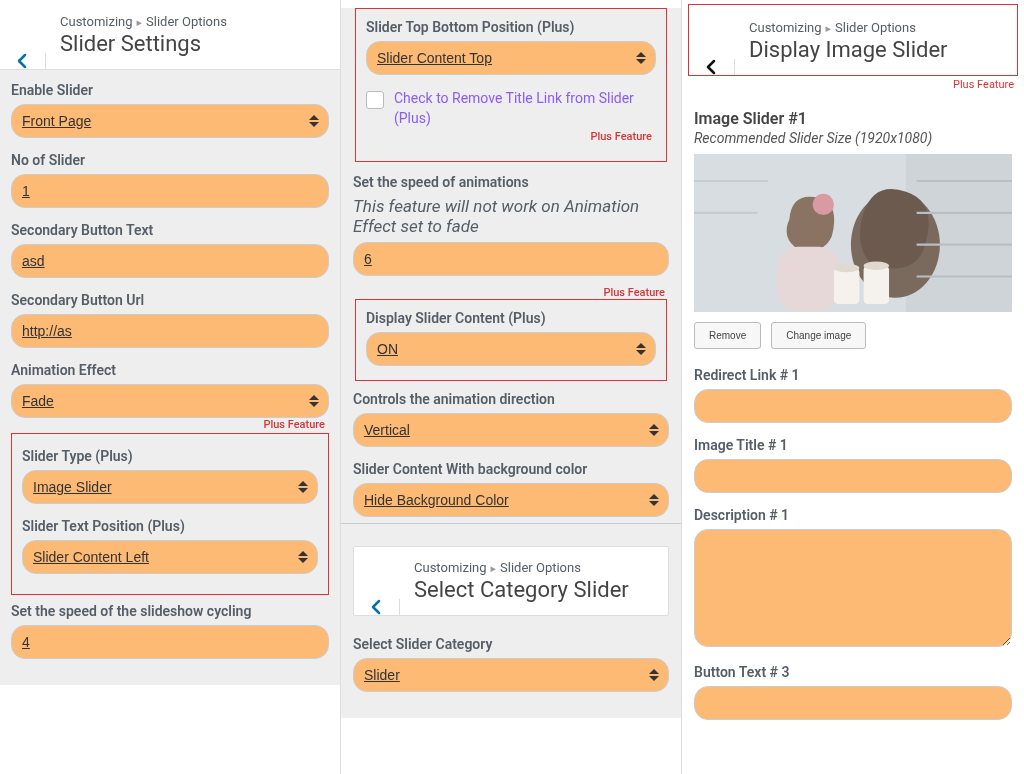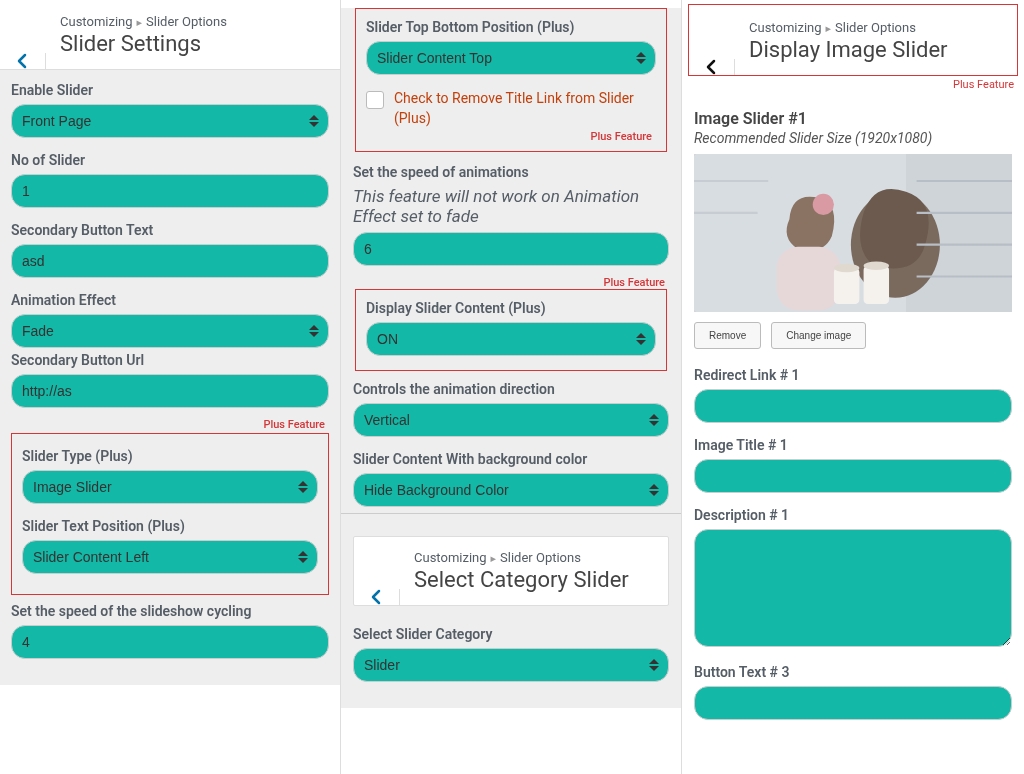--- a/index.html
+++ b/index.html
@@ -72,22 +72,23 @@
     font-style: italic;
     color: #555d66;
     margin-bottom: 6px;
   }
   .input, .select, .textarea {
     width: 100%;
     padding: 8px 10px;
     font-size: 14px;
     border: 1px solid #ccc;
     border-radius: 14px;
-    background: #14b8a6;
+    background: #fdba74;
     color: #333;
+    text-decoration: underline;
   }
   .select {
     appearance: none;
     background-image: none;
     padding-right: 28px;
     position: relative;
   }
   .select-wrap { position: relative; }
   .select-wrap::after {
     content: "";
@@ -120,41 +121,41 @@
     font-size: 11px;
     color: #d63638;
     font-weight: 500;
     text-align: right;
     padding-right: 4px;
     margin-top: -4px;
     margin-bottom: 2px;
   }
   .red-box {
     border: 1px solid #d63638;
-    padding: 10px 10px 6px;
+    padding: 10px 10px 16px;
     margin: 0 2px 4px;
     background: #eee;
   }
   .checkbox-row {
     display: flex;
     align-items: flex-start;
     gap: 10px;
     margin-top: 10px;
   }
   .checkbox {
     width: 18px; height: 18px;
     border: 1px solid #bbb;
     border-radius: 3px;
     background: #fff;
     flex: 0 0 18px;
     margin-top: 2px;
   }
   .checkbox-label {
     font-size: 14px;
-    color: #c2410c;
+    color: #8b5cf6;
     line-height: 1.4;
   }
   .col1-content { padding: 12px 11px; background: #eee; }
   .col2-top { padding: 0 12px 10px; background: #eee; }
   .divider { height: 1px; background: #ccc; margin: 6px -12px 0; }
   .col3-content { padding: 12px 12px; background: #fff; }
   .btn {
     display: inline-block;
     padding: 7px 14px;
     font-size: 10px;
@@ -244,31 +245,31 @@
       <div class="field">
         <label class="field-label">No of Slider</label>
         <input class="input" value="1" style="">
       </div>
 
       <div class="field">
         <label class="field-label">Secondary Button Text</label>
         <input class="input" value="asd" style="">
       </div>
 
+      <div class="field">
+        <label class="field-label">Secondary Button Url</label>
+        <input class="input" value="http://as" style="">
+      </div>
+
       <div class="field" style="margin-bottom:4px;">
         <label class="field-label">Animation Effect</label>
         <div class="select-wrap">
           <select class="select"><option>Fade</option></select>
           <span class="select-caret"></span>
         </div>
-      </div>
-
-      <div class="field">
-        <label class="field-label">Secondary Button Url</label>
-        <input class="input" value="http://as" style="">
       </div>
       <div class="plus-badge">Plus Feature</div>
 
       <div class="col1-redbox">
         <div class="field">
           <label class="field-label">Slider Type (Plus)</label>
           <div class="select-wrap">
             <select class="select"><option>Image Slider</option></select>
             <span class="select-caret"></span>
           </div>

